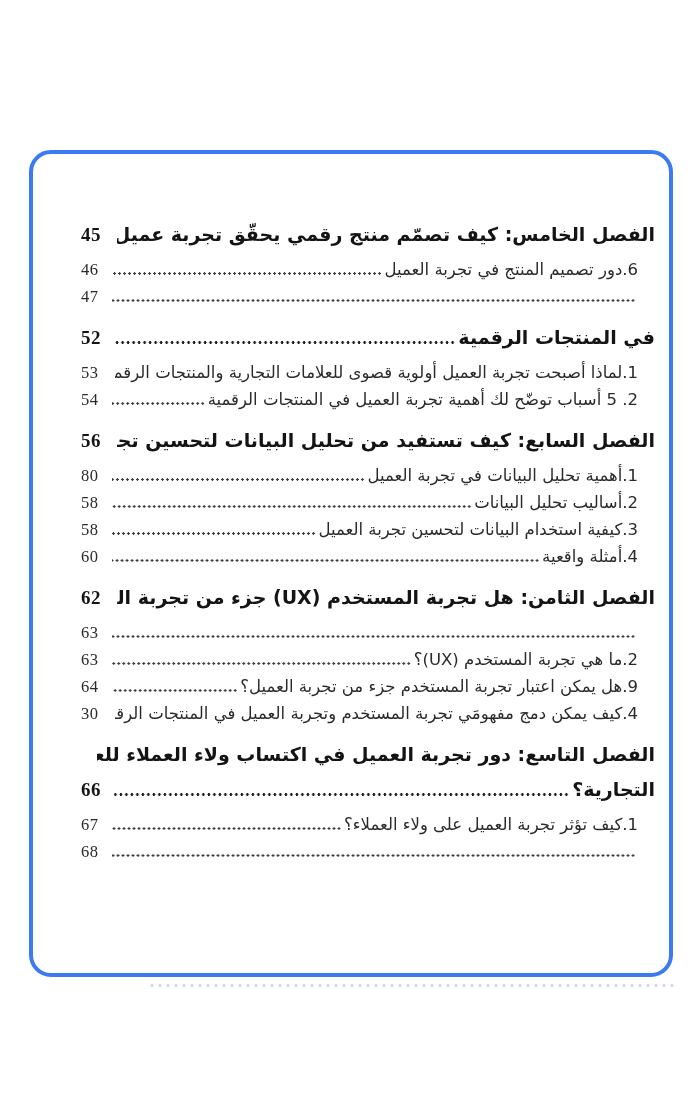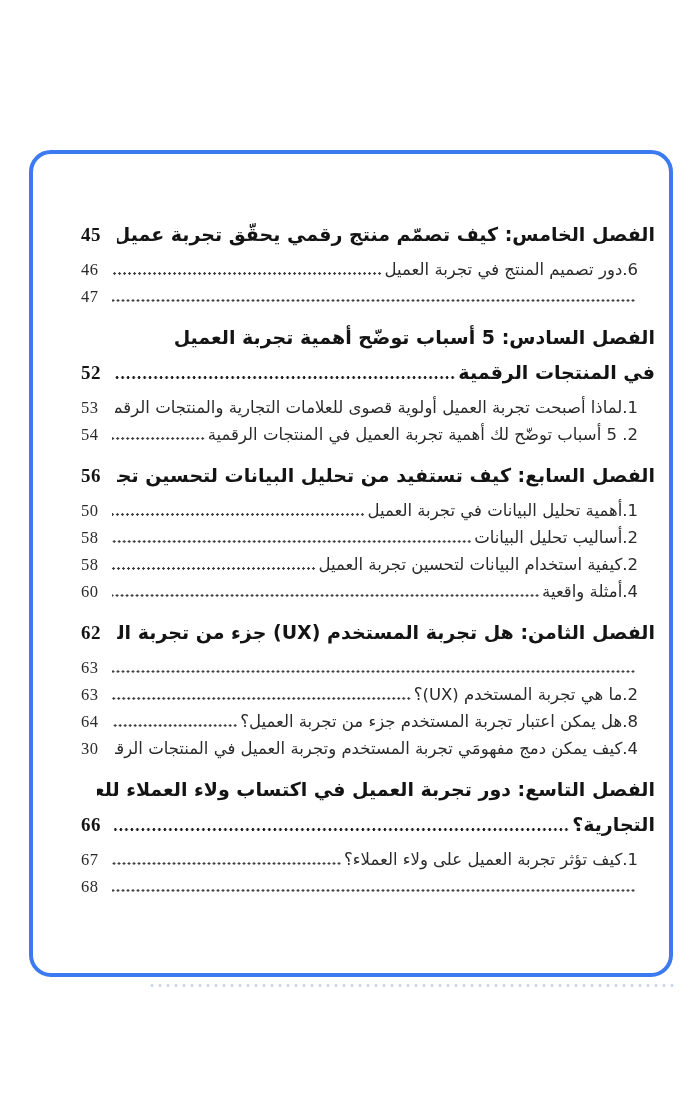--- a/index.html
+++ b/index.html
@@ -113,24 +113,20 @@
               <span class="num">46</span>
             </div>
             <div class="row s-row">
               <div class="leader"></div>
               <span class="num">47</span>
             </div>
           </div>
         </div>
         <div class="chapter">
           <div class="row h-row">
-            <span class="title">الفصل السادس: 5 أسباب توضّح أهمية تجربة العميل</span>
-            <div class="leader hidden"></div>
-          </div>
-          <div class="row h-row">
             <span class="title">في المنتجات الرقمية</span>
             <div class="leader"></div>
             <span class="num">52</span>
           </div>
           <div class="items">
             <div class="row s-row">
               <span class="title">1.لماذا أصبحت تجربة العميل أولوية قصوى للعلامات التجارية والمنتجات الرقمية؟.</span>
               <div class="leader hidden"></div>
               <span class="num">53</span>
             </div>
@@ -144,29 +140,29 @@
         <div class="chapter">
           <div class="row h-row">
             <span class="title">الفصل السابع: كيف تستفيد من تحليل البيانات لتحسين تجربة العميل؟.</span>
             <div class="leader hidden"></div>
             <span class="num">56</span>
           </div>
           <div class="items">
             <div class="row s-row">
               <span class="title">1.أهمية تحليل البيانات في تجربة العميل</span>
               <div class="leader"></div>
-              <span class="num">50</span>
+              <span class="num">80</span>
             </div>
             <div class="row s-row">
               <span class="title">2.أساليب تحليل البيانات</span>
               <div class="leader"></div>
               <span class="num">58</span>
             </div>
             <div class="row s-row">
-              <span class="title">2.كيفية استخدام البيانات لتحسين تجربة العميل</span>
+              <span class="title">3.كيفية استخدام البيانات لتحسين تجربة العميل</span>
               <div class="leader"></div>
               <span class="num">58</span>
             </div>
             <div class="row s-row">
               <span class="title">4.أمثلة واقعية</span>
               <div class="leader"></div>
               <span class="num">60</span>
             </div>
           </div>
         </div>
@@ -180,21 +176,21 @@
             <div class="row s-row">
               <div class="leader"></div>
               <span class="num">63</span>
             </div>
             <div class="row s-row">
               <span class="title">2.ما هي تجربة المستخدم (UX)؟</span>
               <div class="leader"></div>
               <span class="num">63</span>
             </div>
             <div class="row s-row">
-              <span class="title">8.هل يمكن اعتبار تجربة المستخدم جزء من تجربة العميل؟</span>
+              <span class="title">9.هل يمكن اعتبار تجربة المستخدم جزء من تجربة العميل؟</span>
               <div class="leader"></div>
               <span class="num">64</span>
             </div>
             <div class="row s-row">
               <span class="title">4.كيف يمكن دمج مفهومَي تجربة المستخدم وتجربة العميل في المنتجات الرقمية؟...</span>
               <div class="leader hidden"></div>
               <span class="num">30</span>
             </div>
           </div>
         </div>

